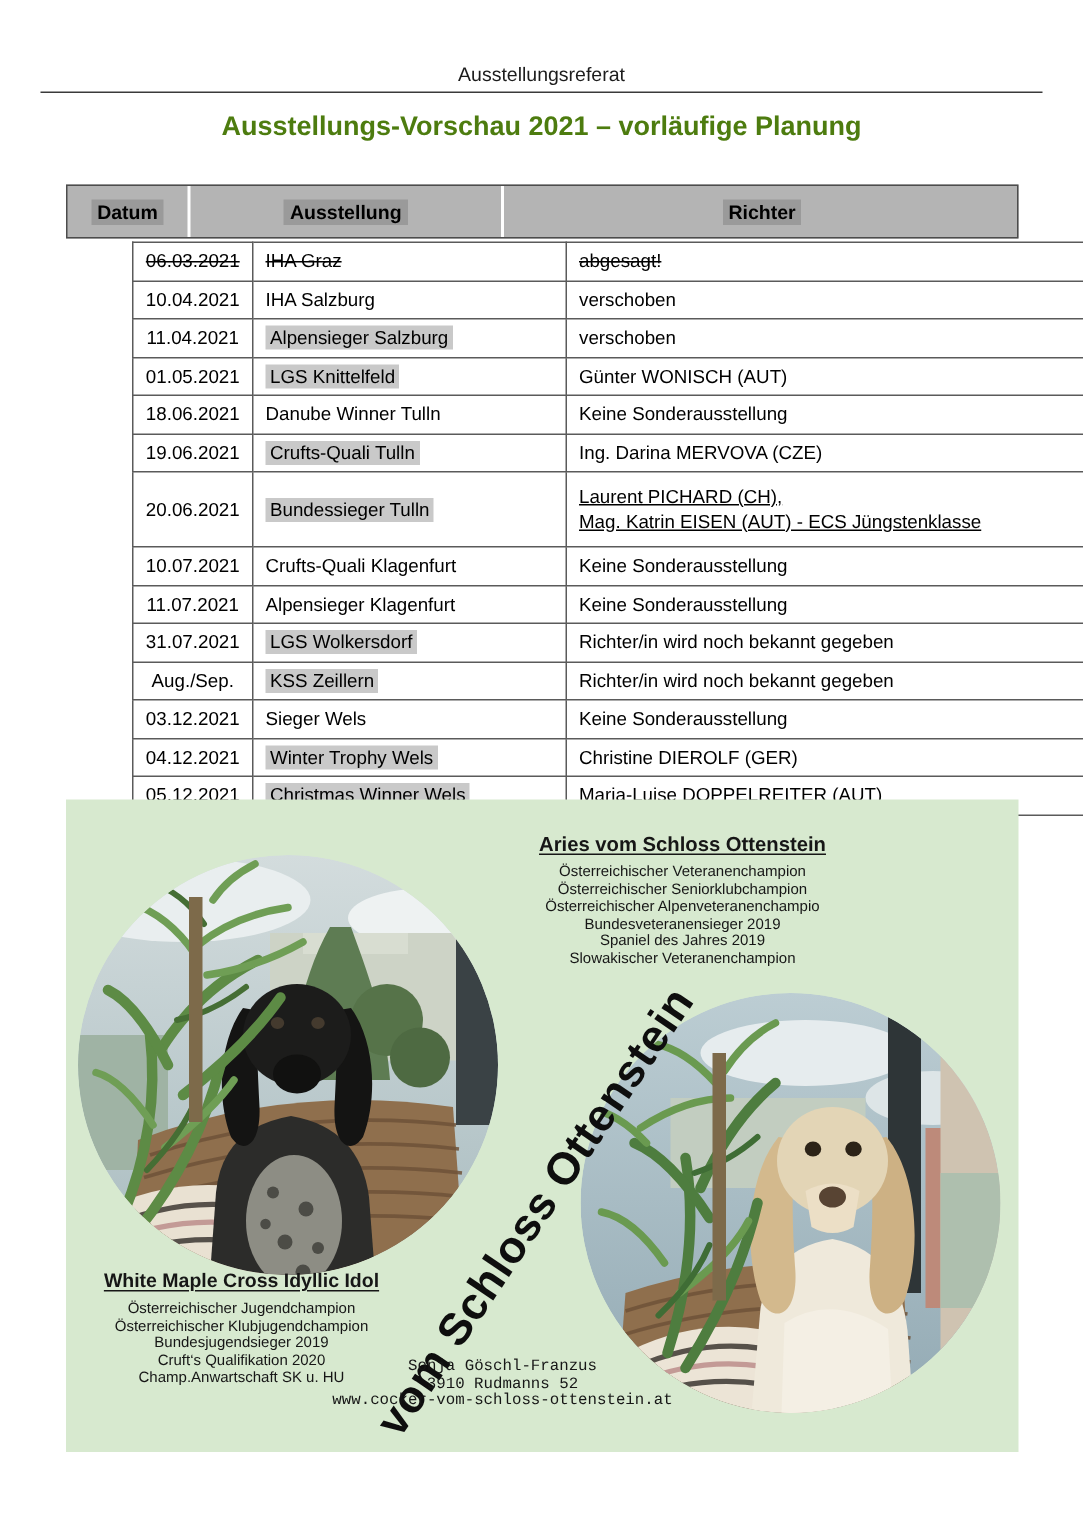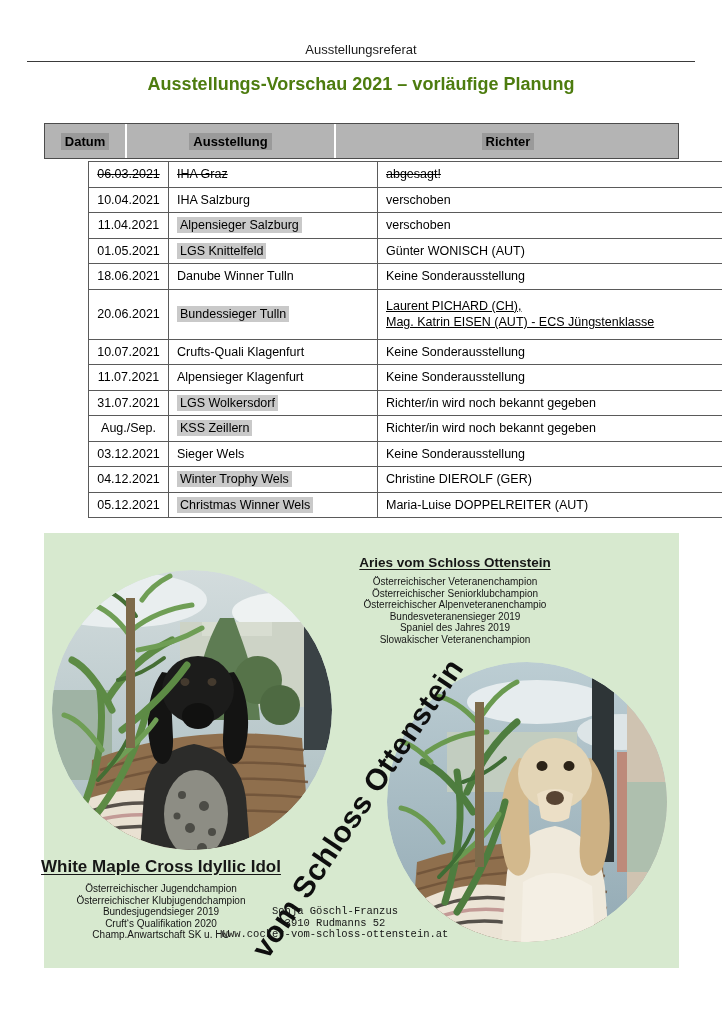--- a/index.html
+++ b/index.html
@@ -94,20 +94,25 @@
       <tr>
         <td class="datum">01.05.2021</td>
         <td><span class="hl">LGS Knittelfeld</span></td>
         <td>Günter WONISCH (AUT)</td>
       </tr>
       <tr>
         <td class="datum">18.06.2021</td>
         <td>Danube Winner Tulln</td>
         <td>Keine Sonderausstellung</td>
       </tr>
+      <tr>
+        <td class="datum">19.06.2021</td>
+        <td><span class="hl">Crufts-Quali Tulln</span></td>
+        <td>Ing. Darina MERVOVA (CZE)</td>
+      </tr>
       <tr class="tall">
         <td class="datum">20.06.2021</td>
         <td><span class="hl">Bundessieger Tulln</span></td>
         <td>
           <div class="r2">Laurent PICHARD (CH),</div>
           <div class="r2">Mag. Katrin EISEN (AUT) - ECS Jüngstenklasse</div>
         </td>
       </tr>
       <tr>
         <td class="datum">10.07.2021</td>
@@ -297,21 +302,21 @@
       <p class="ach">Österreichischer Seniorklubchampion</p>
       <p class="ach">Österreichischer Alpenveteranenchampio</p>
       <p class="ach">Bundesveteranensieger 2019</p>
       <p class="ach">Spaniel des Jahres 2019</p>
       <p class="ach">Slowakischer Veteranenchampion</p>
     </div>
 
     <div class="kennel-script">vom Schloss Ottenstein</div>
 
     <div class="ad-block wm-block">
-      <div class="ad-title" style="font-size:17px;margin-top:11px;">White Maple Cross Idyllic Idol</div>
+      <div class="ad-title" style="font-size:13px;">White Maple Cross Idyllic Idol</div>
       <p class="ach">Österreichischer Jugendchampion</p>
       <p class="ach">Österreichischer Klubjugendchampion</p>
       <p class="ach">Bundesjugendsieger 2019</p>
       <p class="ach">Cruft‘s Qualifikation 2020</p>
       <p class="ach">Champ.Anwartschaft SK u. HU</p>
     </div>
 
     <div class="ad-block contact-block">
       <div class="contact-line">Sonja Göschl-Franzus</div>
       <div class="contact-line">3910 Rudmanns 52</div>

